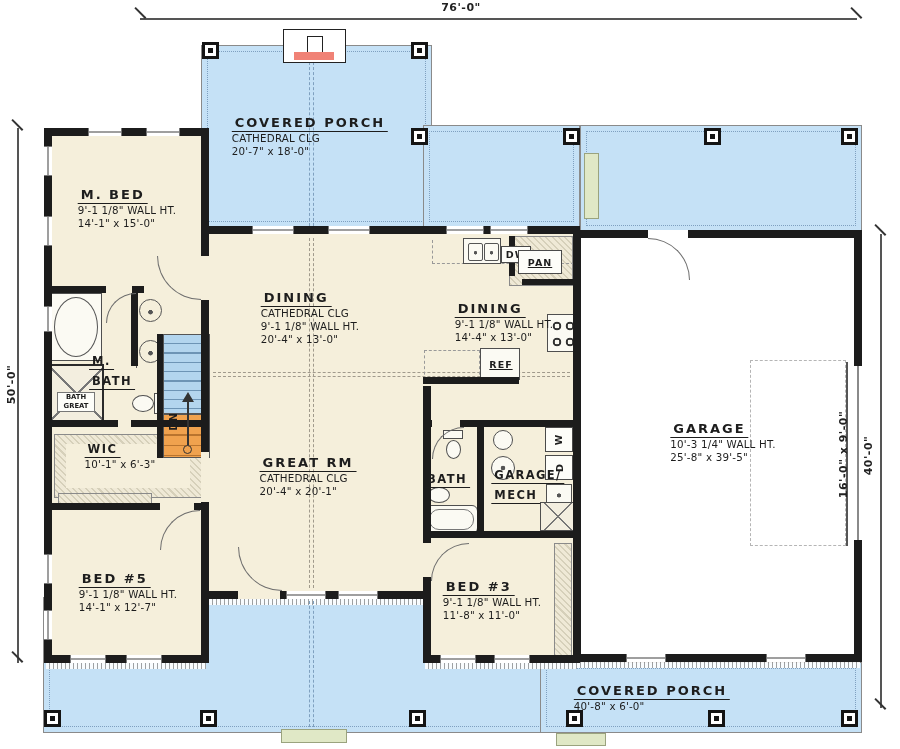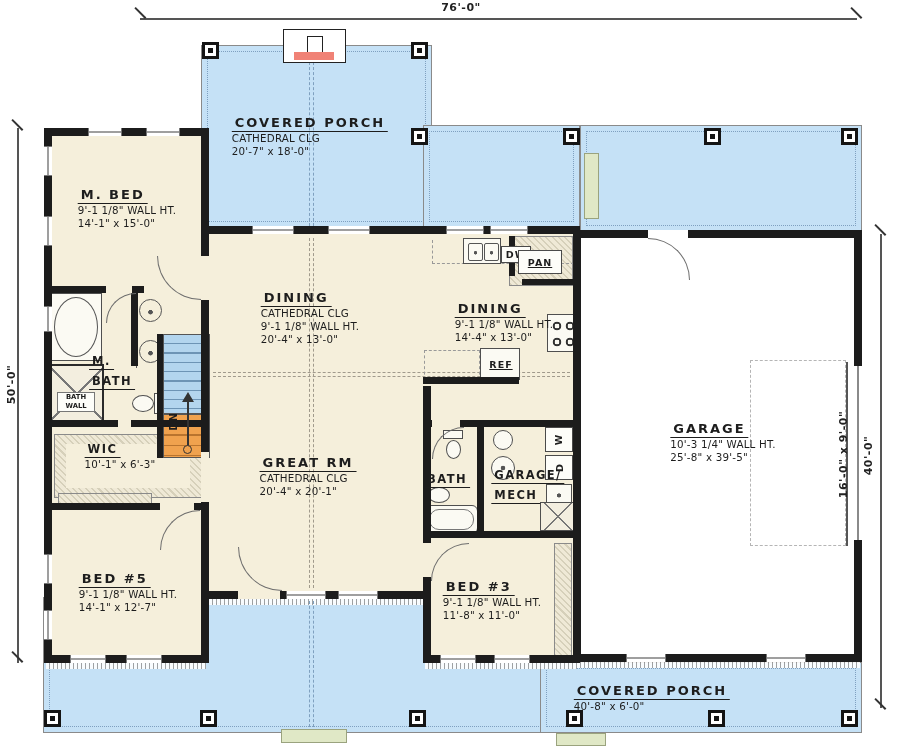--- a/index.html
+++ b/index.html
@@ -250,21 +250,21 @@
     <div><span class="rtitle">M. BED</span></div>
     <div class="rsub">9'-1 1/8" WALL HT.</div>
     <div class="rsub">14'-1" x 15'-0"</div>
   </div>
   <div class="rlabel small" style="left:112px;top:350px;">
     <div><span class="rtitle">M.</span></div>
     <div><span class="rtitle">BATH</span></div>
   </div>
   <div class="abs" style="left:57px;top:392px;width:36px;background:#fdfdf9;border:1px solid #777;font-size:6.8px;font-weight:bold;text-align:center;line-height:1.3;z-index:30;">
     <div>BATH</div>
-    <div>WALL</div>
+    <div>GREAT</div>
   </div>
   <div class="rlabel small" style="left:120px;top:438px;z-index:31;">
     <div><span class="rtitle">WIC</span></div>
     <div class="rsub">10'-1" x 6'-3"</div>
   </div>
   <div class="rlabel" style="left:310px;top:287px;">
     <div><span class="rtitle">DINING</span></div>
     <div class="rsub">CATHEDRAL CLG</div>
     <div class="rsub">9'-1 1/8" WALL HT.</div>
     <div class="rsub">20'-4" x 13'-0"</div>

